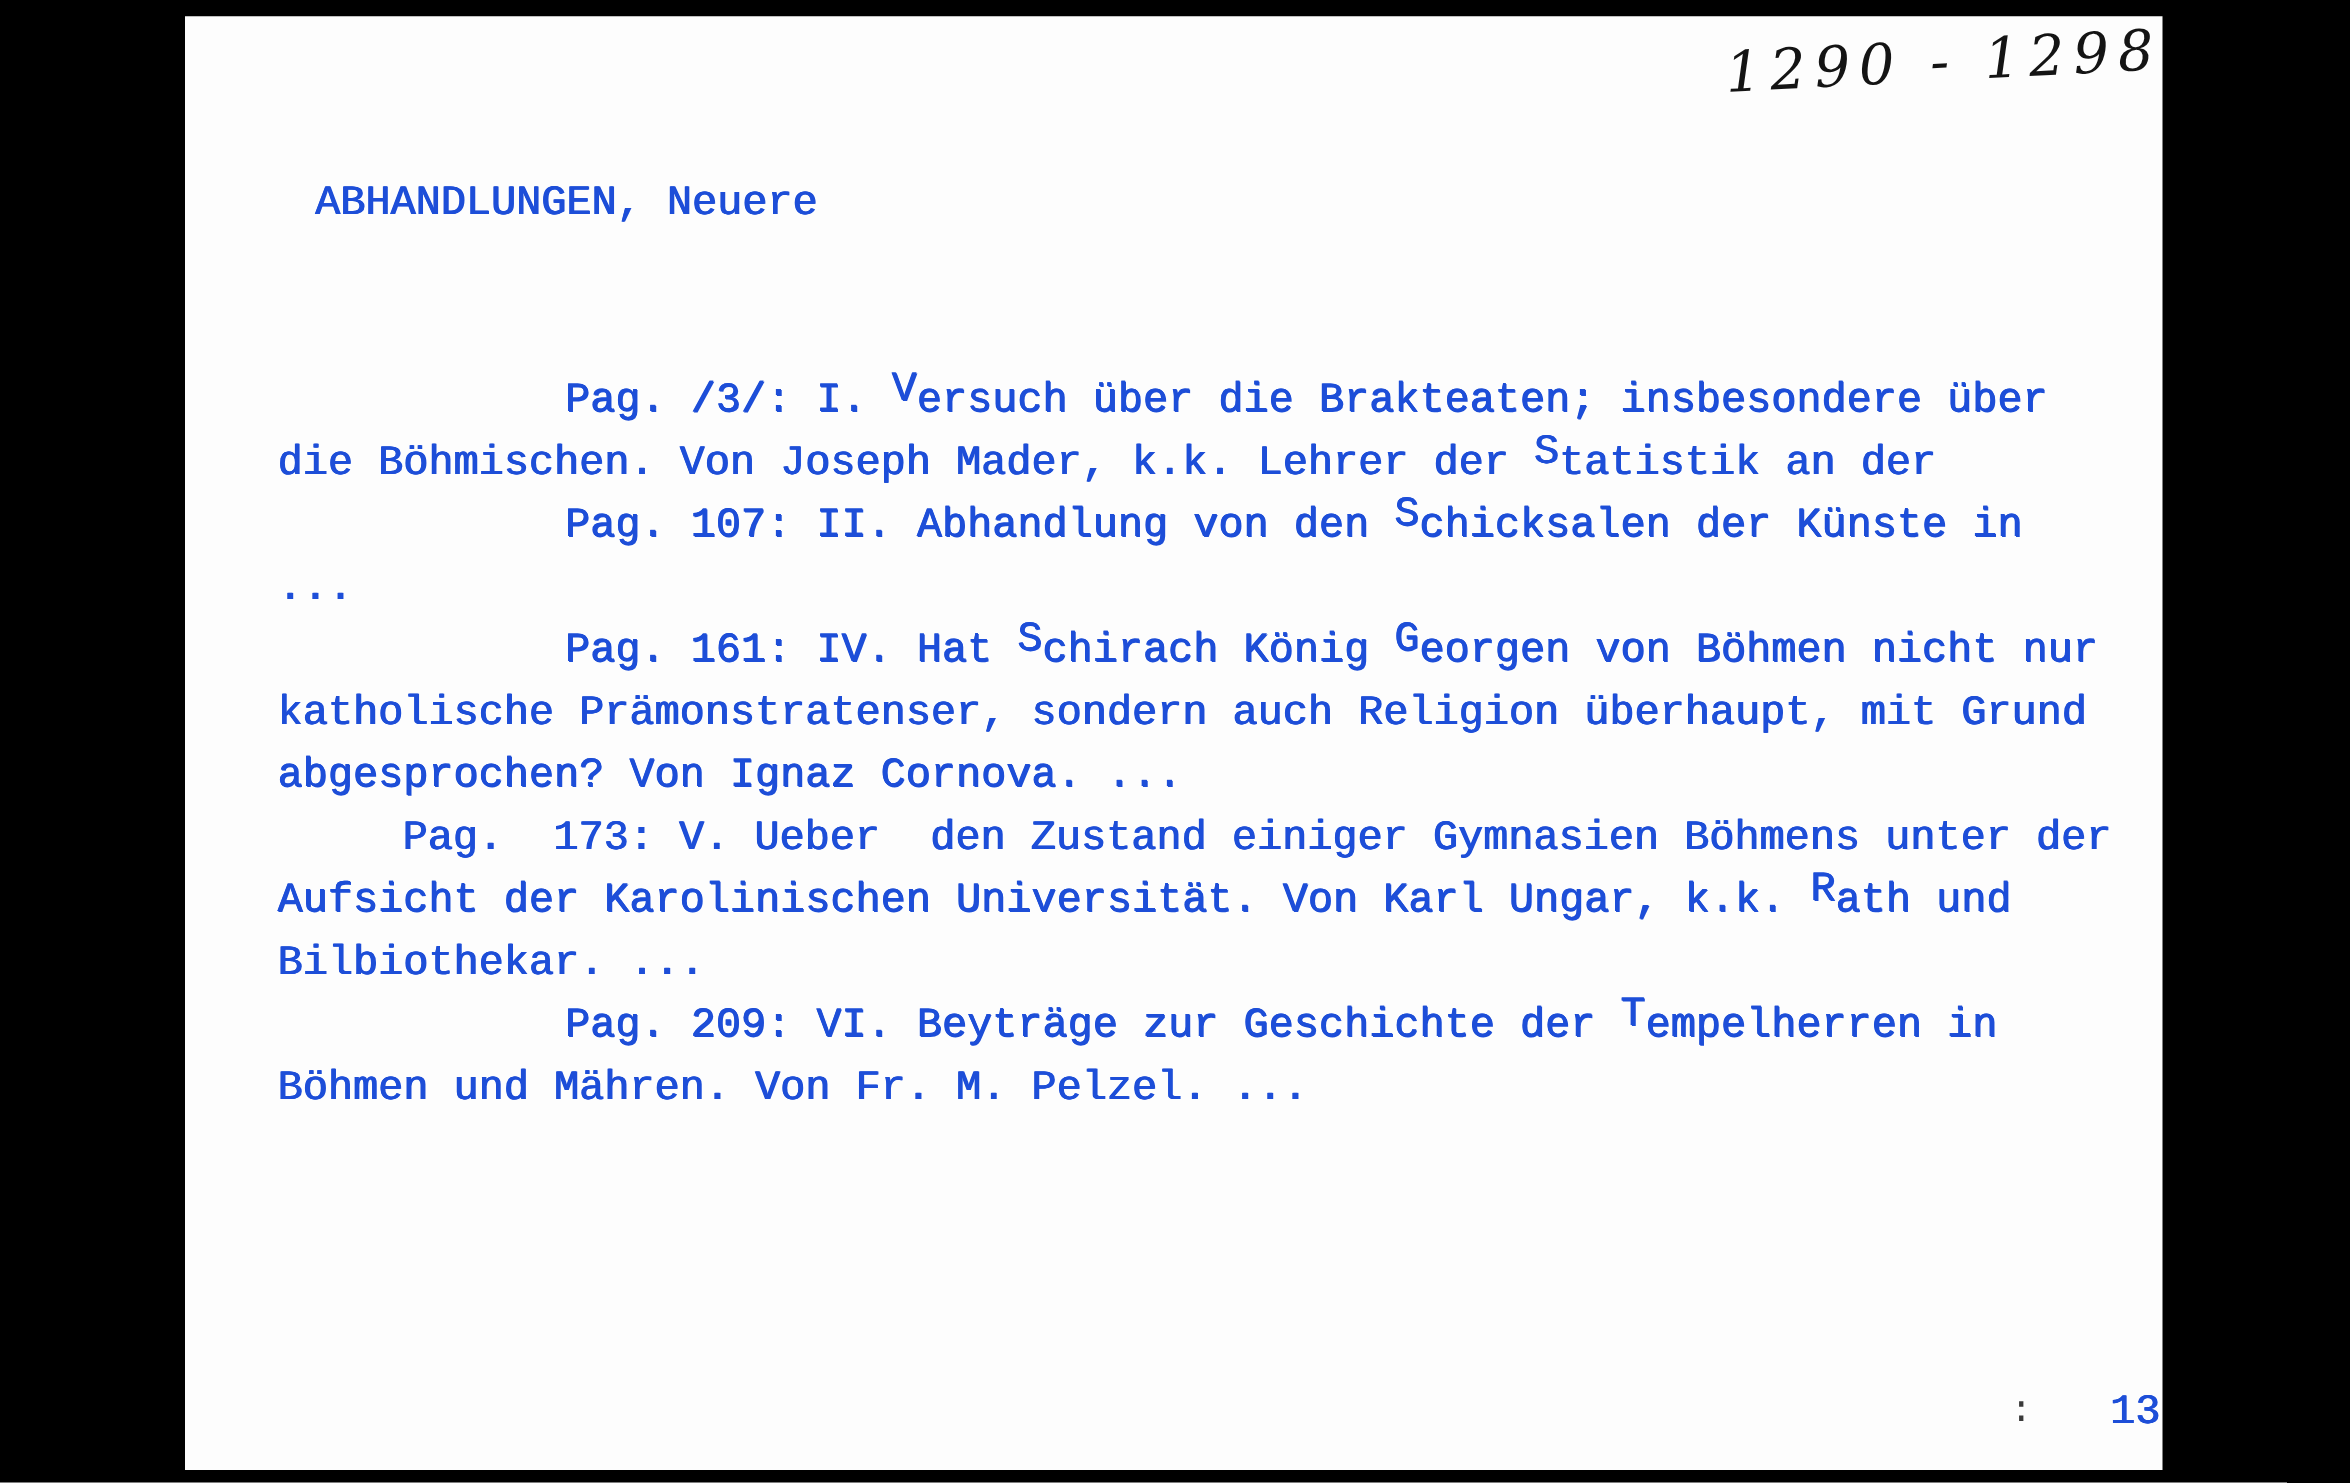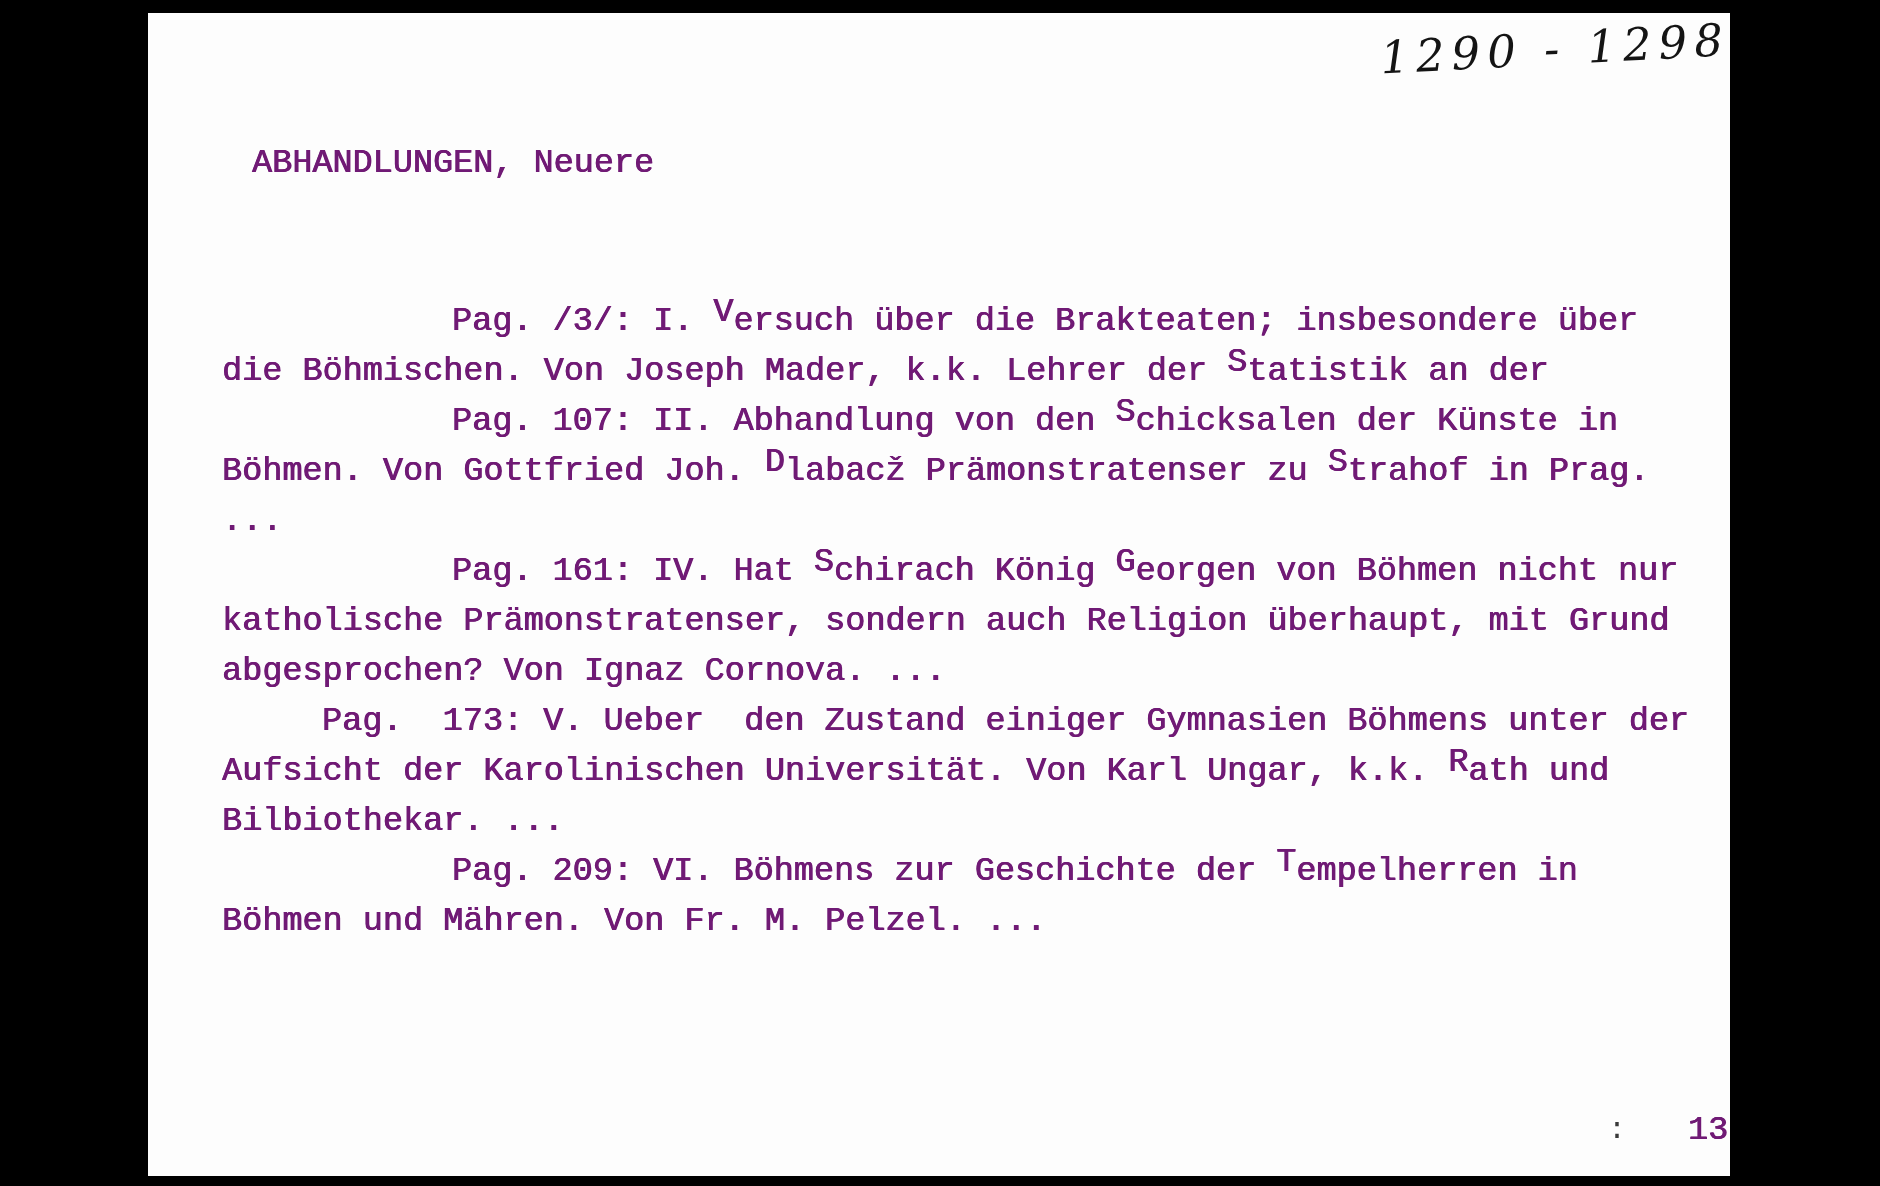--- a/index.html
+++ b/index.html
@@ -6,21 +6,21 @@
   body{
     width:1880px;height:1186px;position:relative;overflow:hidden;
     background:#000;
     font-family:"Liberation Mono","DejaVu Sans Mono",monospace;
   }
   .page{
     position:absolute;left:148px;top:13px;width:1582px;height:1163px;
     background:#fdfdfd;
   }
   .typed{
-    color:#701a75;
+    color:#1d4ed8;
     text-shadow:0.6px 0.4px 0 currentColor, -0.3px 0 0 currentColor;
   }
   .heading{
     position:absolute;left:104px;top:130px;
     font-size:33.5px;line-height:40px;white-space:pre;
   }
   .body-lines{
     position:absolute;left:74px;top:283px;width:1510px;
   }
   .line{
@@ -54,29 +54,28 @@
 <div class="page">
 
   <div class="handwriting">1290 - 1298</div>
 
   <div class="heading typed">ABHANDLUNGEN, Neuere</div>
 
   <div class="body-lines typed" id="body-lines">
       <div class="line indent-deep"><span>Pag. /3/: I. </span><span class="sup">V</span><span>ersuch über die Brakteaten; insbesondere über</span></div>
       <div class="line"><span>die Böhmischen. Von Joseph Mader, k.k. Lehrer der </span><span class="sup">S</span><span>tatistik an der</span></div>
       <div class="line indent-deep"><span>Pag. 107: II. Abhandlung von den </span><span class="sup">S</span><span>chicksalen der Künste in</span></div>
-      <div class="line"><span>Böhmen. Von Gottfried Joh. </span><span class="sup">D</span><span>labacž Prämonstratenser zu </span><span class="sup">S</span><span>trahof in Prag.</span></div>
       <div class="line"><span>...</span></div>
       <div class="line indent-deep"><span>Pag. 161: IV. Hat </span><span class="sup">S</span><span>chirach König </span><span class="sup">G</span><span>eorgen von Böhmen nicht nur</span></div>
       <div class="line"><span>katholische Prämonstratenser, sondern auch Religion überhaupt, mit Grund</span></div>
       <div class="line"><span>abgesprochen? Von Ignaz Cornova. ...</span></div>
       <div class="line indent-mid"><span>Pag.  173: V. Ueber  den Zustand einiger Gymnasien Böhmens unter der</span></div>
       <div class="line"><span>Aufsicht der Karolinischen Universität. Von Karl Ungar, k.k. </span><span class="sup">R</span><span>ath und</span></div>
       <div class="line"><span>Bilbiothekar. ...</span></div>
-      <div class="line indent-deep"><span>Pag. 209: VI. Böhmens zur Geschichte der </span><span class="sup">T</span><span>empelherren in</span></div>
+      <div class="line indent-deep"><span>Pag. 209: VI. Beyträge zur Geschichte der </span><span class="sup">T</span><span>empelherren in</span></div>
       <div class="line"><span>Böhmen und Mähren. Von Fr. M. Pelzel. ...</span></div>
     </div>
 
   <div class="margin-mark typed">:</div>
 
   <div class="page-number typed">13</div>
 
 </div>
 
 </body></html>

